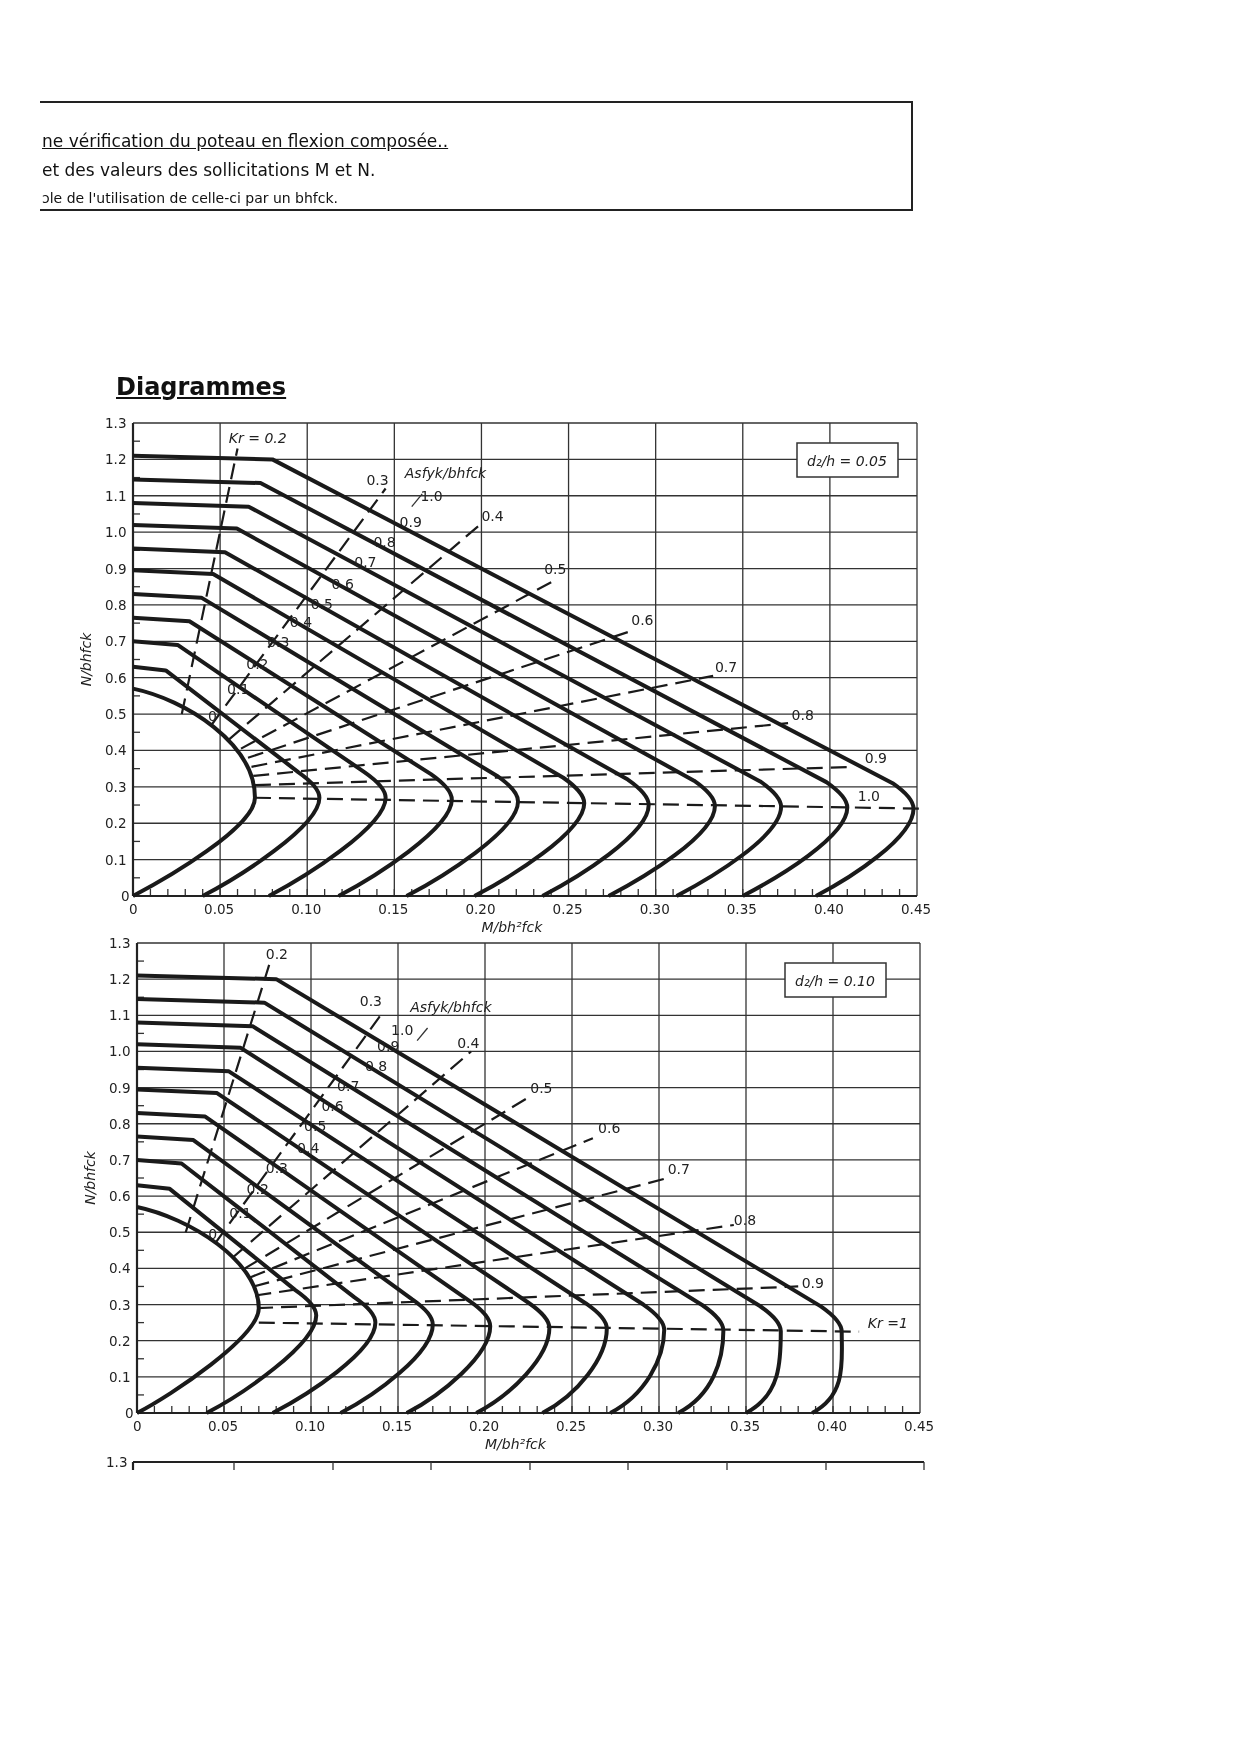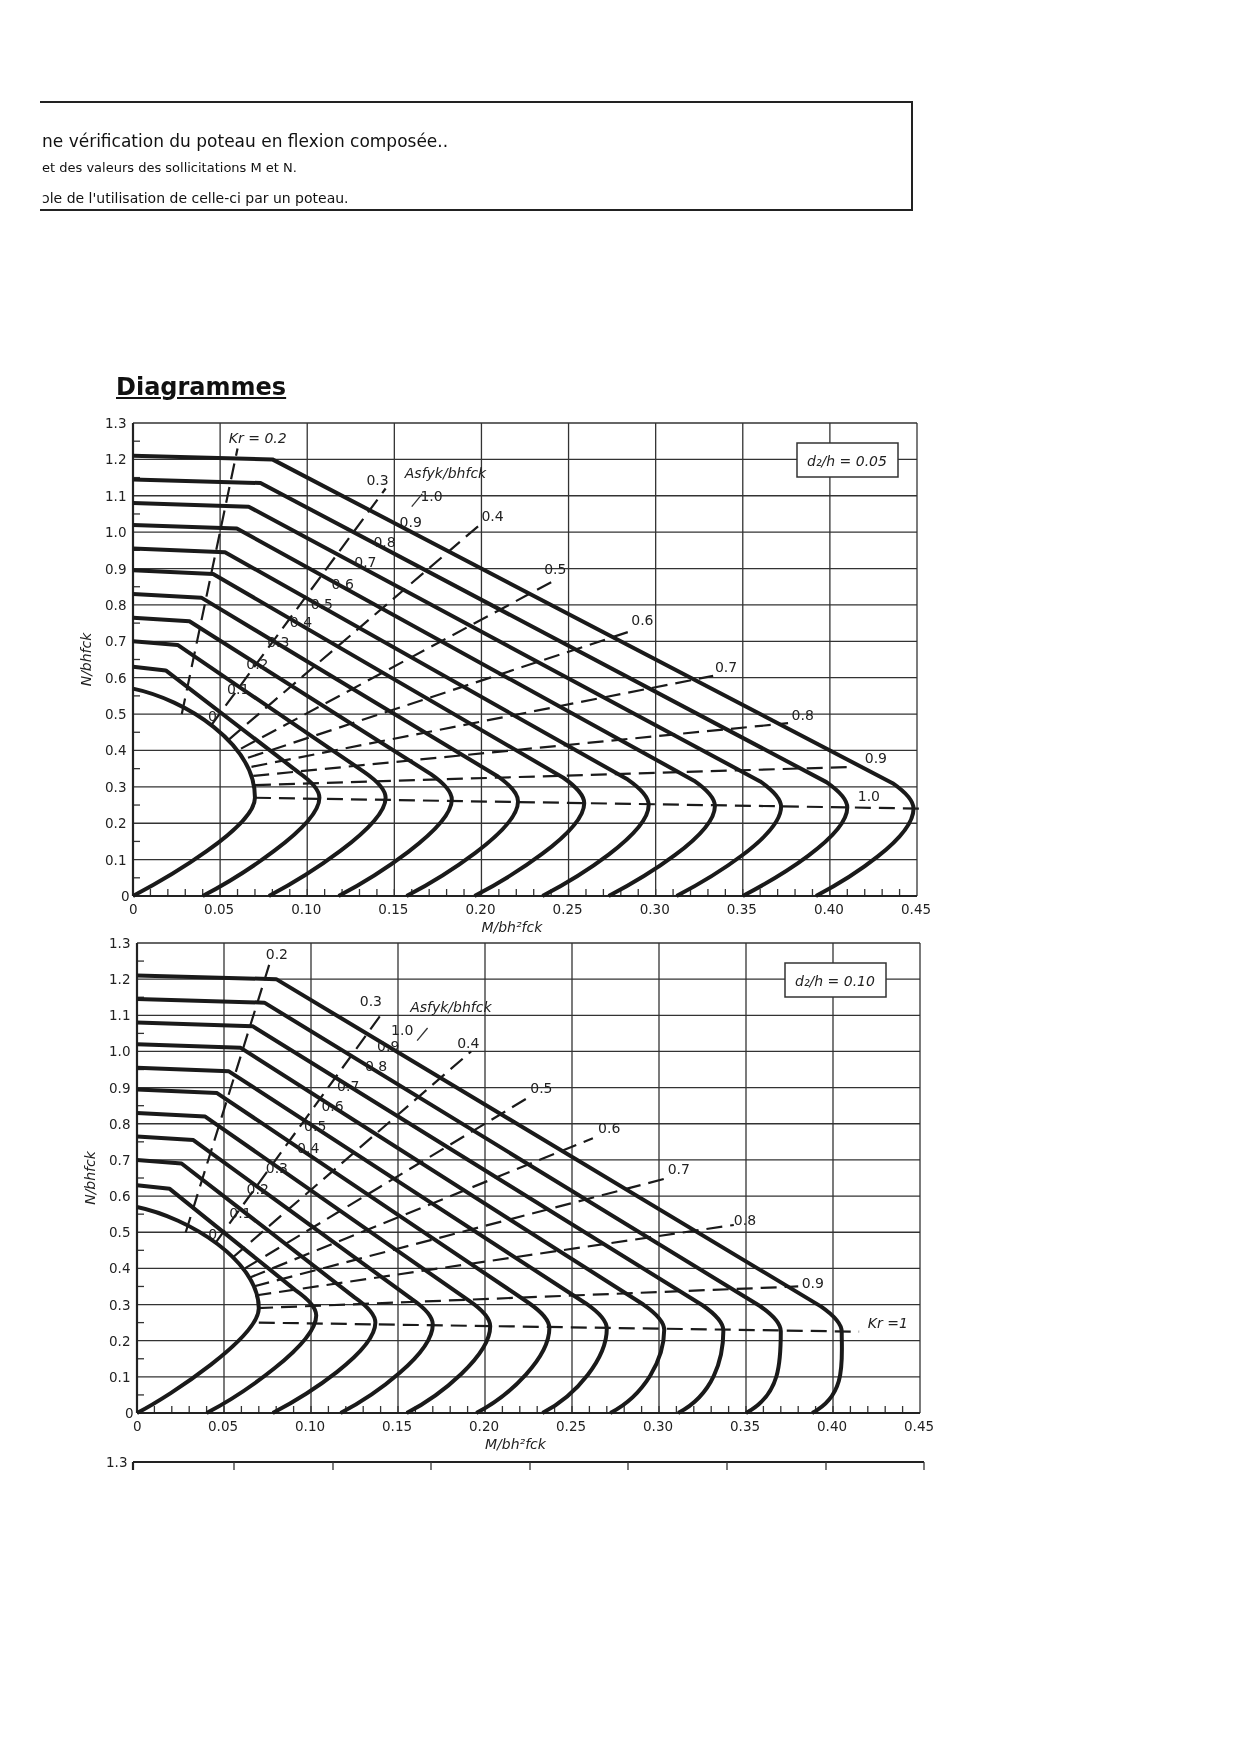--- a/index.html
+++ b/index.html
@@ -1,42 +1,42 @@
 <!DOCTYPE html>
 <html><head>
 <meta charset="utf-8">
 <style>
   html, body { margin: 0; padding: 0; background: #ffffff; }
   body { width: 1241px; height: 1754px; position: relative; overflow: hidden;
          font-family: "DejaVu Sans", sans-serif; color: #111; }
   .notice-box { position: absolute; left: 40px; top: 101px; width: 873px; height: 110px;
                 border: 2px solid #222; border-left: none; box-sizing: border-box; }
   .notice-line { position: absolute; left: 42px; white-space: nowrap; color: #111; }
-  .l1 { top: 131px; font-size: 17px; }
-  .l2 { top: 160px; font-size: 13px; }
+  .l1 { top: 131px; font-size: 17px; text-decoration: underline; }
+  .l2 { top: 160px; font-size: 17px; }
   .l3 { top: 190px; font-size: 14px; }
   .section-title { position: absolute; left: 116px; top: 373px; font-size: 24px;
                    font-weight: bold; text-decoration: underline; }
   svg.chart { position: absolute; left: 0; overflow: visible; }
   .grid { stroke: #333; stroke-width: 1.3; fill: none; }
   .tick { stroke: #333; stroke-width: 1.3; }
   .axis { stroke: #222; stroke-width: 2.2; }
   .curve { stroke: #1a1a1a; stroke-width: 4; fill: none; stroke-linejoin: round; }
   .kr { stroke: #1a1a1a; stroke-width: 2.2; fill: none; stroke-dasharray: 16 8; }
   .lbl { font-family: "DejaVu Sans", sans-serif; font-size: 14px; fill: #222; }
   .ticklbl { font-family: "DejaVu Sans", sans-serif; font-size: 13.5px; fill: #222; }
   .ital { font-style: italic; }
 </style>
 </head>
 <body>
 
 <div class="notice-box"></div>
 <div class="notice-line l1">ne vérification du poteau en flexion composée..</div>
 <div class="notice-line l2"> et des valeurs des sollicitations M et N.</div>
-<div class="notice-line l3">ɔle de l'utilisation de celle-ci par un poteau.</div>
+<div class="notice-line l3">ɔle de l'utilisation de celle-ci par un bhfck.</div>
 
 <div class="section-title">Diagrammes</div>
 
 <svg class="chart" id="chart1" style="top:0;" width="1241" height="940">
     <g>
       <line x1="133" y1="896" x2="133" y2="423" class="grid"></line>
       <text x="129" y="914" class="ticklbl">0</text>
       <line x1="220.11111111111111" y1="896" x2="220.11111111111111" y2="423" class="grid"></line>
       <text x="204.11111111111111" y="914" class="ticklbl">0.05</text>
       <line x1="307.22222222222223" y1="896" x2="307.22222222222223" y2="423" class="grid"></line>

